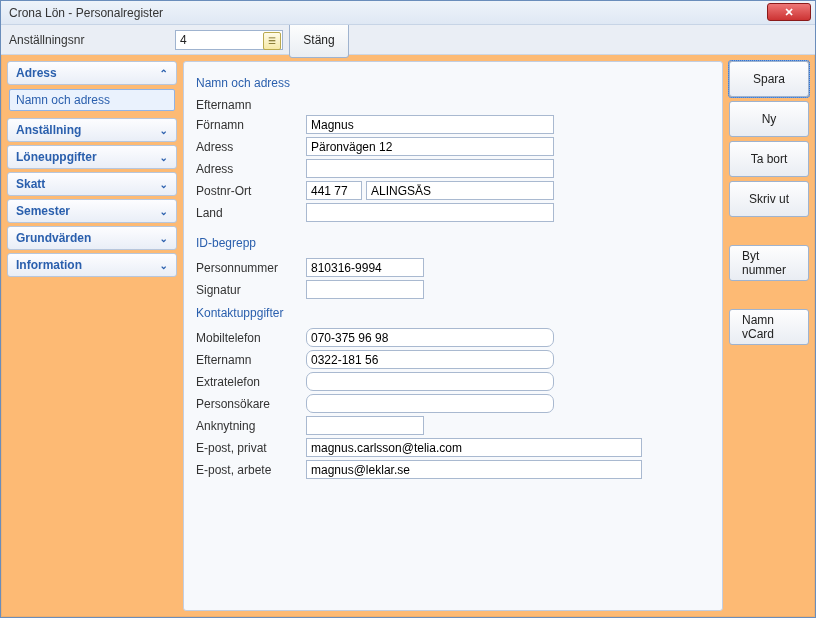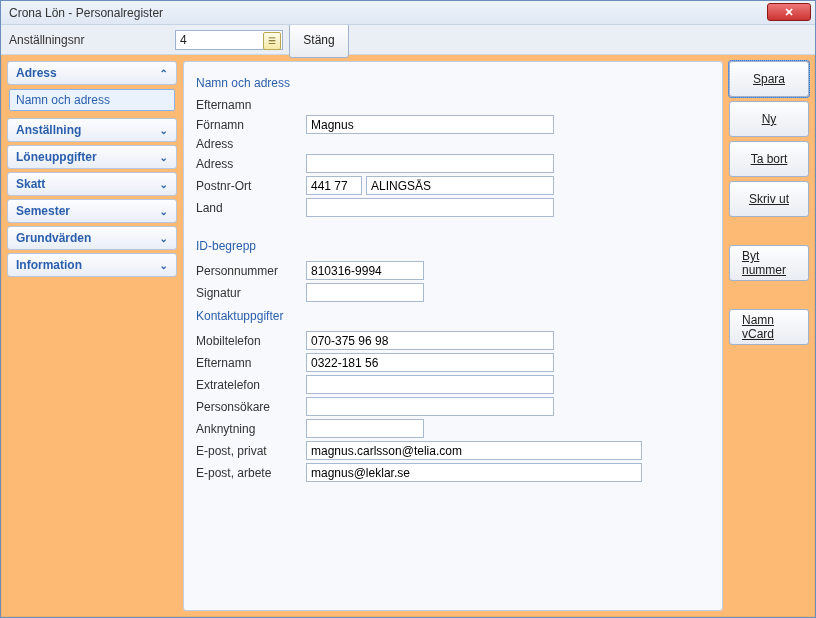--- a/index.html
+++ b/index.html
@@ -140,29 +140,29 @@
     height:19px;
     border:1px solid #a9b9d0;
     background:#fff;
     padding:0 4px;
     font:inherit;
   }
   .inp.md { width:248px; }
   .inp.pn { width:56px; }
   .inp.city { width:188px; }
   .inp.sm { width:118px; }
-  .inp.tel { width:248px; }
+  .inp.tel { width:248px;border-radius:7px; }
   .inp.em { width:336px; }
   .inp.tiny { width:118px; }
   
   .rightcol {
     width:80px;
     display:flex;flex-direction:column;gap:4px;align-items:stretch;
   }
-  .rightcol .btn { width:100%; padding:12px;text-decoration:underline; }
+  .rightcol .btn { width:100%; padding:12px; }
   .rightcol .spacer { height:20px; }
   .rightcol .btn.wide { min-width:80px; }
 </style>
 </head>
 <body>
 
 <div class="window">
   <div class="titlebar">
     <span class="title">Crona Lön - Personalregister</span>
     <div class="close-btn">
@@ -219,37 +219,38 @@
       <div class="section-title">Namn och adress</div>
       <div class="row">
         <div class="rl">Efternamn</div>
       </div>
       <div class="row">
         <div class="rl">Förnamn</div>
         <input class="inp md" value="Magnus" style="">
       </div>
       <div class="row">
         <div class="rl">Adress</div>
+        <input class="inp md" value="Päronvägen 12" style="">
       </div>
       <div class="row">
         <div class="rl">Adress</div>
         <input class="inp md" value="" style="">
       </div>
       <div class="row">
         <div class="rl">Postnr-Ort</div>
         <input class="inp pn" value="441 77" style="">
         <span style="width:4px"></span>
         <input class="inp city" value="ALINGSÅS" style="">
       </div>
       <div class="row">
         <div class="rl">Land</div>
         <input class="inp md" value="" style="">
       </div>
 
-      <div class="section-title" style="margin-top:22px">ID-begrepp</div>
+      <div class="section-title" style="margin-top:14px">ID-begrepp</div>
       <div class="row">
         <div class="rl">Personnummer</div>
         <input class="inp sm" value="810316-9994" style="">
       </div>
       <div class="row">
         <div class="rl">Signatur</div>
         <input class="inp sm" value="" style="">
       </div>
 
       <div class="section-title" style="margin-top:7px">Kontaktuppgifter</div>

